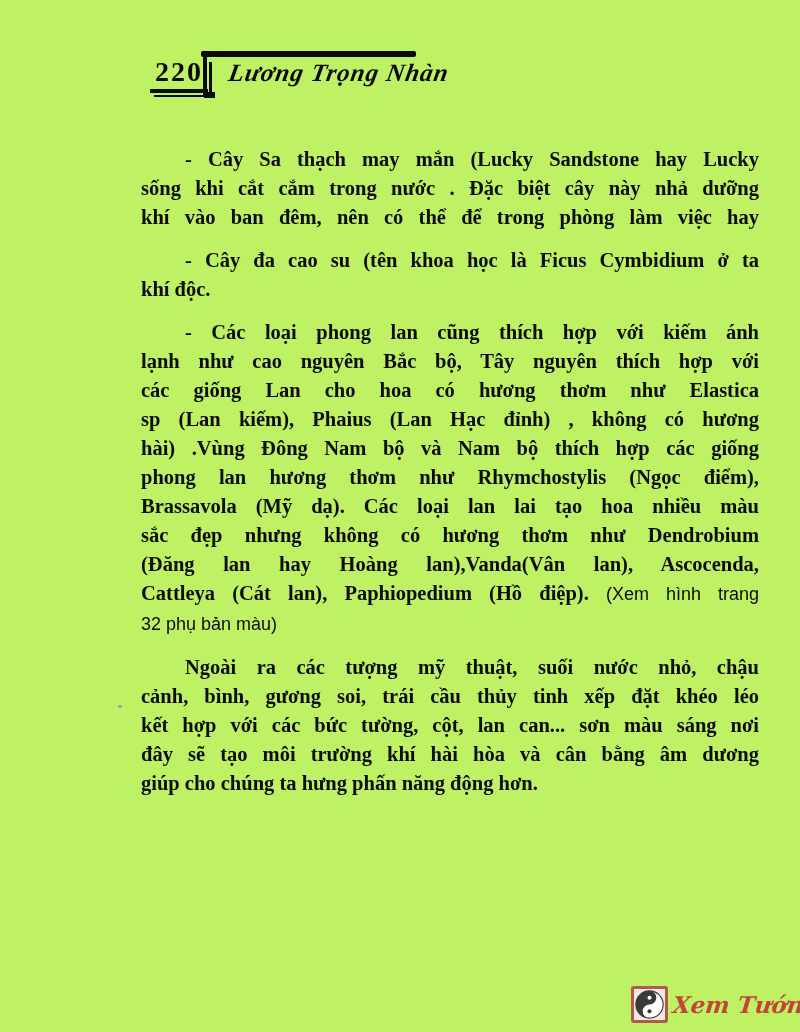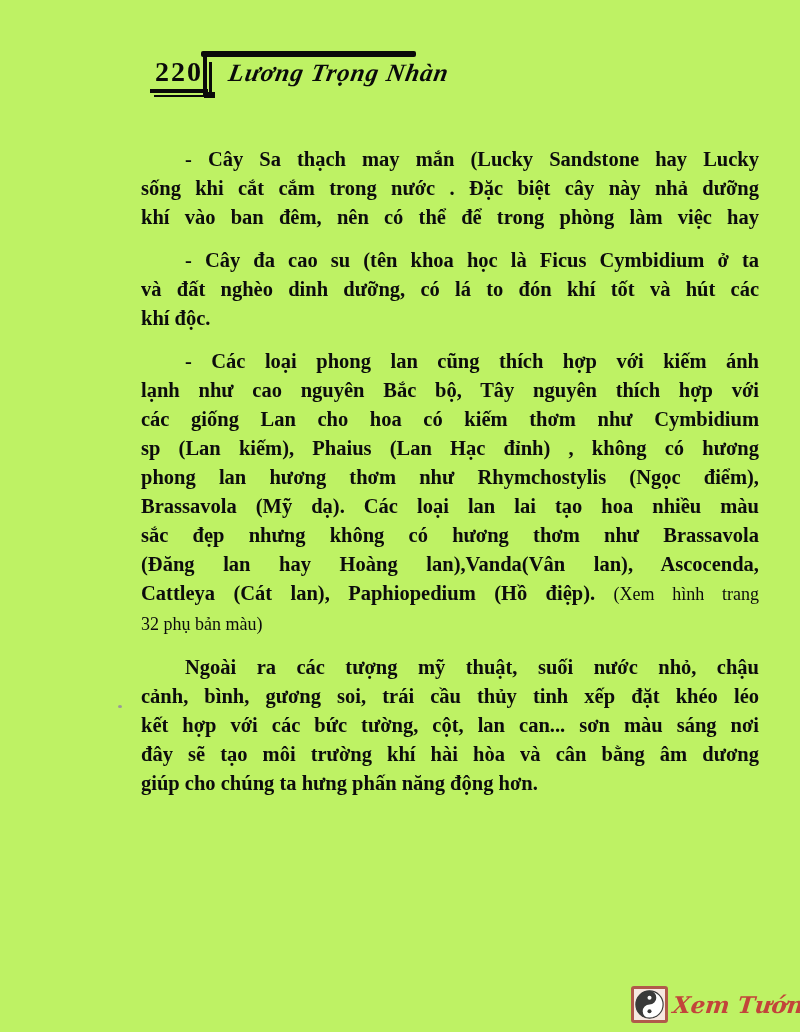--- a/index.html
+++ b/index.html
@@ -35,21 +35,21 @@
   .body-block { position:absolute; left:141px; top:105px; width:618px;margin-top:40px; }
   .para { margin-bottom:14px; }
   .line {
     font-size:20.5px; line-height:29px; font-weight:700; color:#0c0c0c;
     text-align:justify; text-align-last:justify;
     overflow:hidden; white-space:normal;
   }
   .line.first { text-indent:44px; }
   .line.last  { text-align-last:left; }
   .seg-sans {
-    font-family:Liberation Serif, serif;
+    font-family:Liberation Sans, sans-serif;
     font-size:18px; font-weight:400;
   }
 
   
   .speck { position:absolute; left:118px; top:705px; width:4px; height:3px;
            background:#9a9a9a; border-radius:50%; }
 
   
   .watermark { position:absolute; left:631px; top:986px;
                display:flex; align-items:center; gap:5px; }
@@ -81,31 +81,31 @@
   </div>
 
   <div class="body-block">
       <div class="para">
         <div class="line first"><span>- Cây Sa thạch may mắn (Lucky Sandstone hay Lucky</span></div>
         <div class="line"><span>sống khi cắt cắm trong nước . Đặc biệt cây này nhả dưỡng</span></div>
         <div class="line"><span>khí vào ban đêm, nên có thể để trong phòng làm việc hay</span></div>
       </div>
       <div class="para">
         <div class="line first"><span>- Cây đa cao su (tên khoa học là Ficus Cymbidium ở ta</span></div>
-        <div class="line"><span>và đất nghèo dinh dưỡng, có lá to đón khí tốt và hút các</span></div>
         <div class="line last"><span>khí độc.</span></div>
       </div>
       <div class="para">
         <div class="line first"><span>- Các loại phong lan cũng thích hợp với kiếm ánh</span></div>
         <div class="line"><span>lạnh như cao nguyên Bắc bộ, Tây nguyên thích hợp với</span></div>
-        <div class="line"><span>các giống Lan cho hoa có kiếm thơm như Cymbidium</span></div>
+        <div class="line"><span>các giống Lan cho hoa có hương thơm như Elastica</span></div>
         <div class="line"><span>sp (Lan kiếm), Phaius (Lan Hạc đỉnh) , không có hương</span></div>
+        <div class="line"><span>hài) .Vùng Đông Nam bộ và Nam bộ thích hợp các giống</span></div>
         <div class="line"><span>phong lan hương thơm như Rhymchostylis (Ngọc điểm),</span></div>
         <div class="line"><span>Brassavola (Mỹ dạ). Các loại lan lai tạo hoa nhiều màu</span></div>
-        <div class="line"><span>sắc đẹp nhưng không có hương thơm như Brassavola</span></div>
+        <div class="line"><span>sắc đẹp nhưng không có hương thơm như Dendrobium</span></div>
         <div class="line"><span>(Đăng lan hay Hoàng lan),Vanda(Vân lan), Ascocenda,</span></div>
         <div class="line"><span>Cattleya (Cát lan), Paphiopedium (Hồ điệp). </span><span class="seg-sans">(Xem hình trang</span></div>
         <div class="line last"><span class="seg-sans">32 phụ bản màu)</span></div>
       </div>
       <div class="para">
         <div class="line first"><span>Ngoài ra các tượng mỹ thuật, suối nước nhỏ, chậu</span></div>
         <div class="line"><span>cảnh, bình, gương soi, trái cầu thủy tinh xếp đặt khéo léo</span></div>
         <div class="line"><span>kết hợp với các bức tường, cột, lan can... sơn màu sáng nơi</span></div>
         <div class="line"><span>đây sẽ tạo môi trường khí hài hòa và cân bằng âm dương</span></div>
         <div class="line last"><span>giúp cho chúng ta hưng phấn năng động hơn.</span></div>

